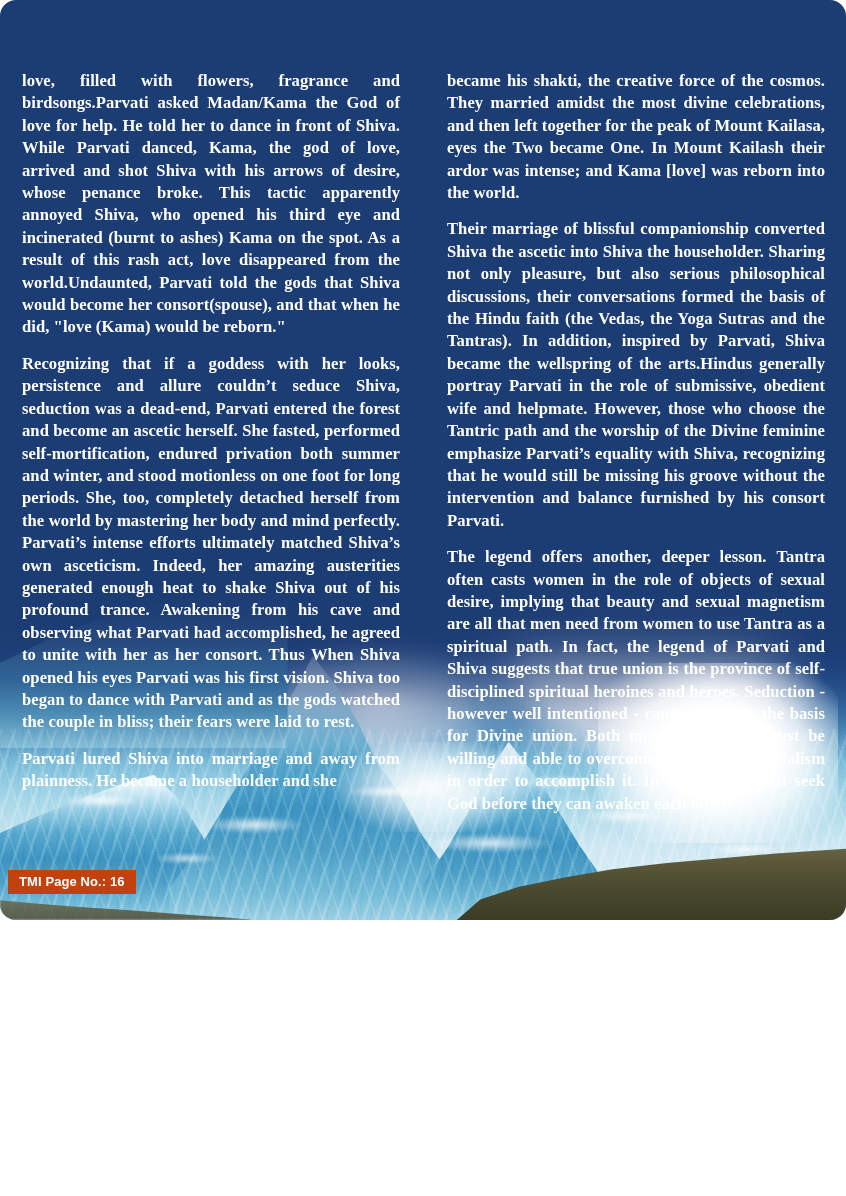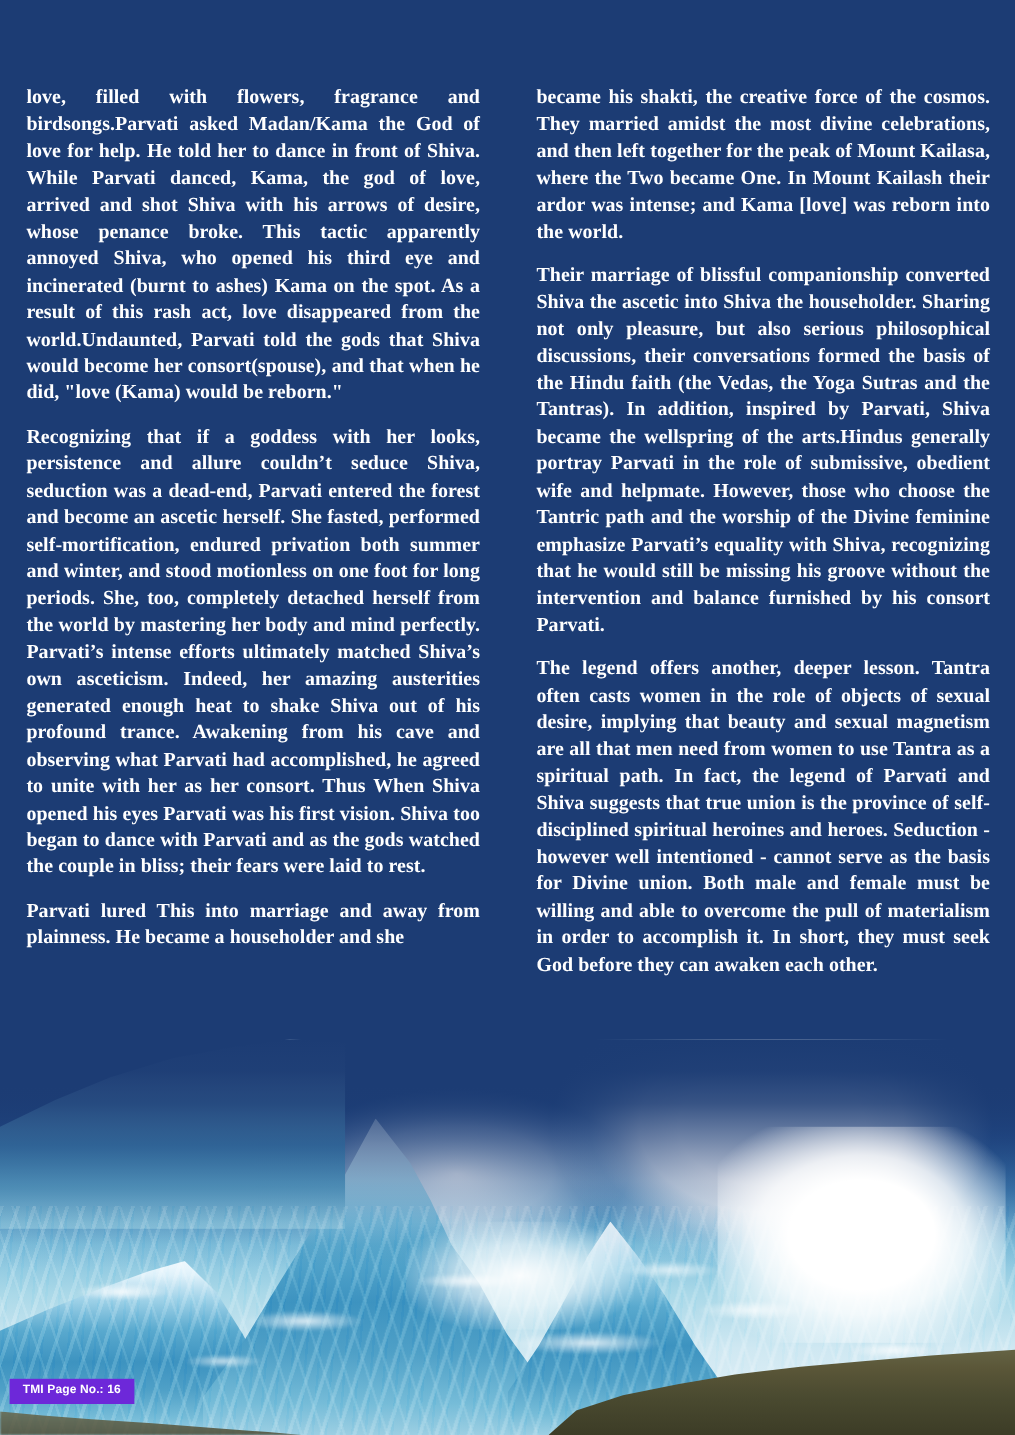--- a/index.html
+++ b/index.html
@@ -8,23 +8,24 @@
     padding: 0;
     background: #ffffff;
   }
   body {
     font-family: "Liberation Serif", serif;
   }
 
   .page {
     position: relative;
     width: 846px;
-    height: 1196px;
+    height: 920px;
     overflow: hidden;
     background: #1c3c74;
+    border-radius: 16px;
   }
 
   
   .photo-area {
     position: absolute;
     left: 0;
     right: 0;
     bottom: 0;
     height: 330px;
     overflow: hidden;
@@ -190,25 +191,25 @@
     letter-spacing: 0.05px;
     text-rendering: optimizeLegibility;
   }
   .para:last-child { margin-bottom: 4px; }
 
   
   .page-badge {
     position: absolute;
     left: 8px;
     bottom: 26px;
-    background: #6d28d9;
+    background: #c2410c;
     color: #ffffff;
     font-family: "Liberation Sans", sans-serif;
     font-weight: bold;
-    font-size: 10px;
+    font-size: 13px;
     line-height: 1;
     padding: 5px 11px 6px 11px;
     letter-spacing: 0.1px;
     z-index: 10;
     white-space: nowrap;
   }
 </style>
 </head>
 <body>
 
@@ -227,25 +228,25 @@
     <div class="photo-fade"></div>
     <div class="cloud-burst"></div>
     <div class="cloud-burst-2"></div>
   </div>
 
   <div class="content">
 
     <div class="column">
       <p class="para">love, filled with flowers, fragrance and birdsongs.Parvati asked Madan/Kama the God of love for help. He told her to dance in front of Shiva. While Parvati danced, Kama, the god of love, arrived and shot Shiva with his arrows of desire, whose penance broke. This tactic apparently annoyed Shiva, who opened his third eye and incinerated (burnt to ashes) Kama on the spot. As a result of this rash act, love disappeared from the world.Undaunted, Parvati told the gods that Shiva would become her consort(spouse), and that when he did, "love (Kama) would be reborn."</p>
       <p class="para">Recognizing that if a goddess with her looks, persistence and allure couldn’t seduce Shiva, seduction was a dead-end, Parvati entered the forest and become an ascetic herself. She fasted, performed self-mortification, endured privation both summer and winter, and stood motionless on one foot for long periods. She, too, completely detached herself from the world by mastering her body and mind perfectly. Parvati’s intense efforts ultimately matched Shiva’s own asceticism. Indeed, her amazing austerities generated enough heat to shake Shiva out of his profound trance. Awakening from his cave and observing what Parvati had accomplished, he agreed to unite with her as her consort. Thus When Shiva opened his eyes Parvati was his first vision. Shiva too began to dance with Parvati and as the gods watched the couple in bliss; their fears were laid to rest.</p>
-      <p class="para">Parvati lured This into marriage and away from plainness. He became a householder and she</p>
+      <p class="para">Parvati lured Shiva into marriage and away from plainness. He became a householder and she</p>
     </div>
 
     <div class="column">
-      <p class="para">became his shakti, the creative force of the cosmos. They married amidst the most divine celebrations, and then left together for the peak of Mount Kailasa, where the Two became One. In Mount Kailash their ardor was intense; and Kama [love] was reborn into the world.</p>
+      <p class="para">became his shakti, the creative force of the cosmos. They married amidst the most divine celebrations, and then left together for the peak of Mount Kailasa, eyes the Two became One. In Mount Kailash their ardor was intense; and Kama [love] was reborn into the world.</p>
       <p class="para">Their marriage of blissful companionship converted Shiva the ascetic into Shiva the householder. Sharing not only pleasure, but also serious philosophical discussions, their conversations formed the basis of the Hindu faith (the Vedas, the Yoga Sutras and the Tantras). In addition, inspired by Parvati, Shiva became the wellspring of the arts.Hindus generally portray Parvati in the role of submissive, obedient wife and helpmate. However, those who choose the Tantric path and the worship of the Divine feminine emphasize Parvati’s equality with Shiva, recognizing that he would still be missing his groove without the intervention and balance furnished by his consort Parvati.</p>
       <p class="para">The legend offers another, deeper lesson. Tantra often casts women in the role of objects of sexual desire, implying that beauty and sexual magnetism are all that men need from women to use Tantra as a spiritual path. In fact, the legend of Parvati and Shiva suggests that true union is the province of self-disciplined spiritual heroines and heroes. Seduction - however well intentioned - cannot serve as the basis for Divine union. Both male and female must be willing and able to overcome the pull of materialism in order to accomplish it. In short, they must seek God before they can awaken each other.</p>
     </div>
 
   </div>
 
   <div class="page-badge">TMI Page No.: 16</div>
 
 </div>
 

